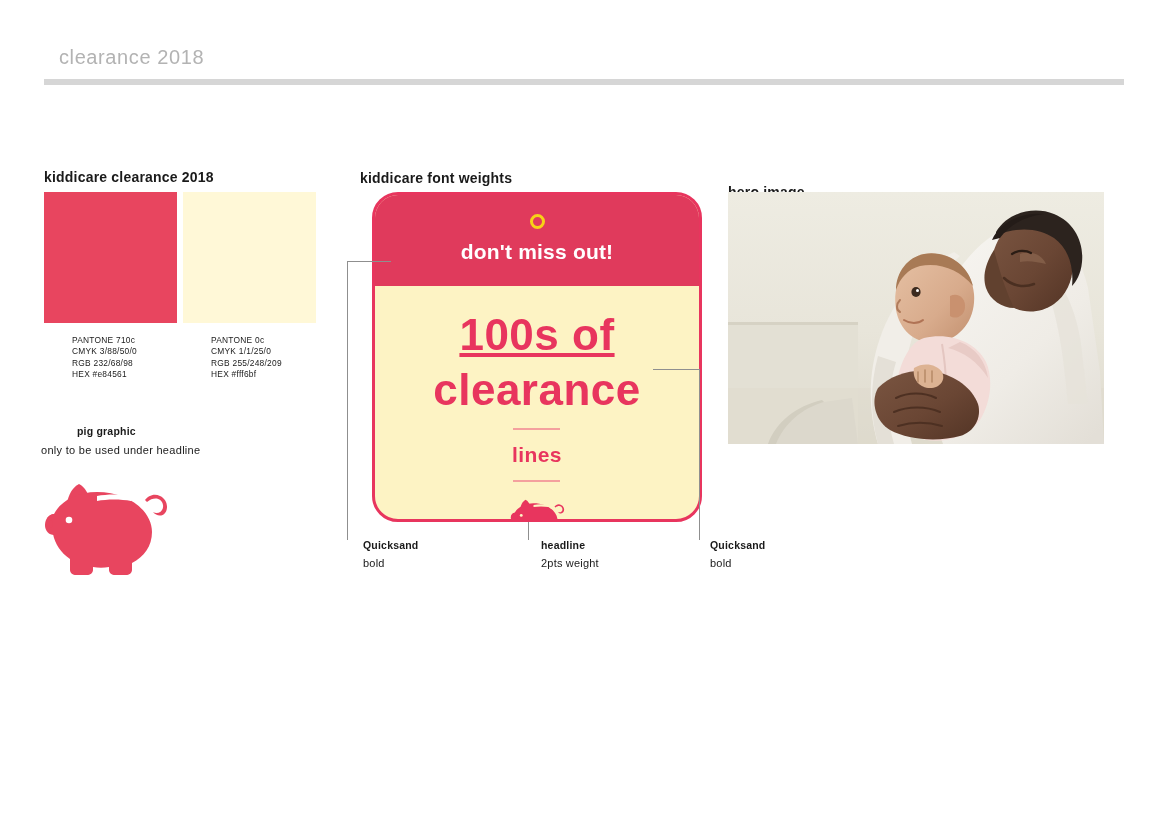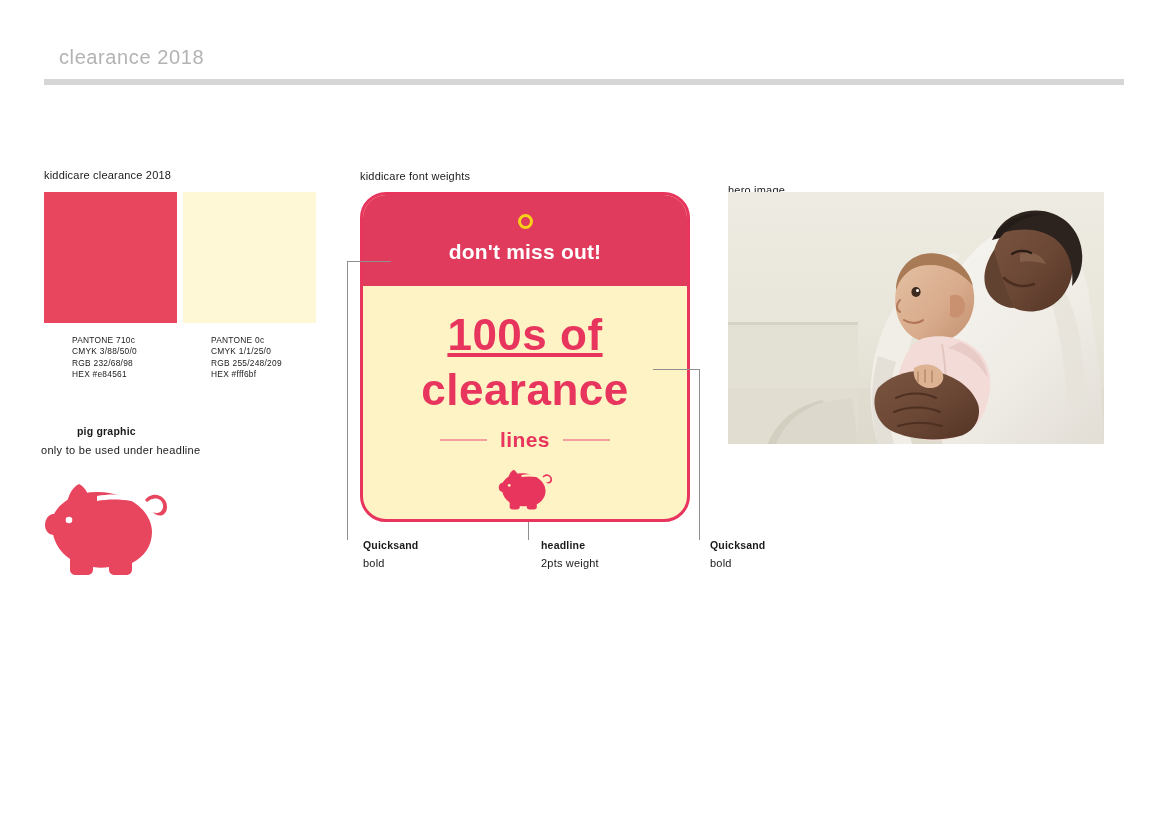--- a/index.html
+++ b/index.html
@@ -36,22 +36,22 @@
     left: 44px;
     top: 79px;
     width: 1080px;
     height: 6px;
     background: #d6d6d6;
   }
 
   
   .section-label {
     position: absolute;
-    font-size: 11px;
-    font-weight: normal;
+    font-size: 14px;
+    font-weight: bold;
     color: #1a1a1a;
     letter-spacing: 0.2px;
     white-space: nowrap;
   }
 
   
   .swatches {
     position: absolute;
     left: 44px;
     top: 192px;
@@ -86,21 +86,21 @@
     font-size: 11px;
     color: #1a1a1a;
     letter-spacing: 0.3px;
     font-weight: 400;
   }
   .pig-art { margin-top: 18px; }
 
   
   .card-wrap {
     position: absolute;
-    left: 360px;
+    left: 372px;
     top: 192px;
     width: 330px;
     height: 330px;
   }
   .card {
     position: absolute;
     inset: 0;
     border: 3px solid #e8355e;
     border-radius: 26px;
     background: #fdf3c4;
@@ -155,20 +155,21 @@
   }
   .headline-2 {
     font-size: 44px;
     margin-top: 11px;
   }
   .lines-row {
     display: flex;
     align-items: center;
     gap: 13px;
     margin-top: 16px;
+    flex-direction: column;
   }
   .lines-rule {
     width: 47px;
     height: 2px;
     background: #f4a09e;
   }
   .lines-word {
     color: #e8355e;
     font-size: 21px;
     font-weight: bold;

